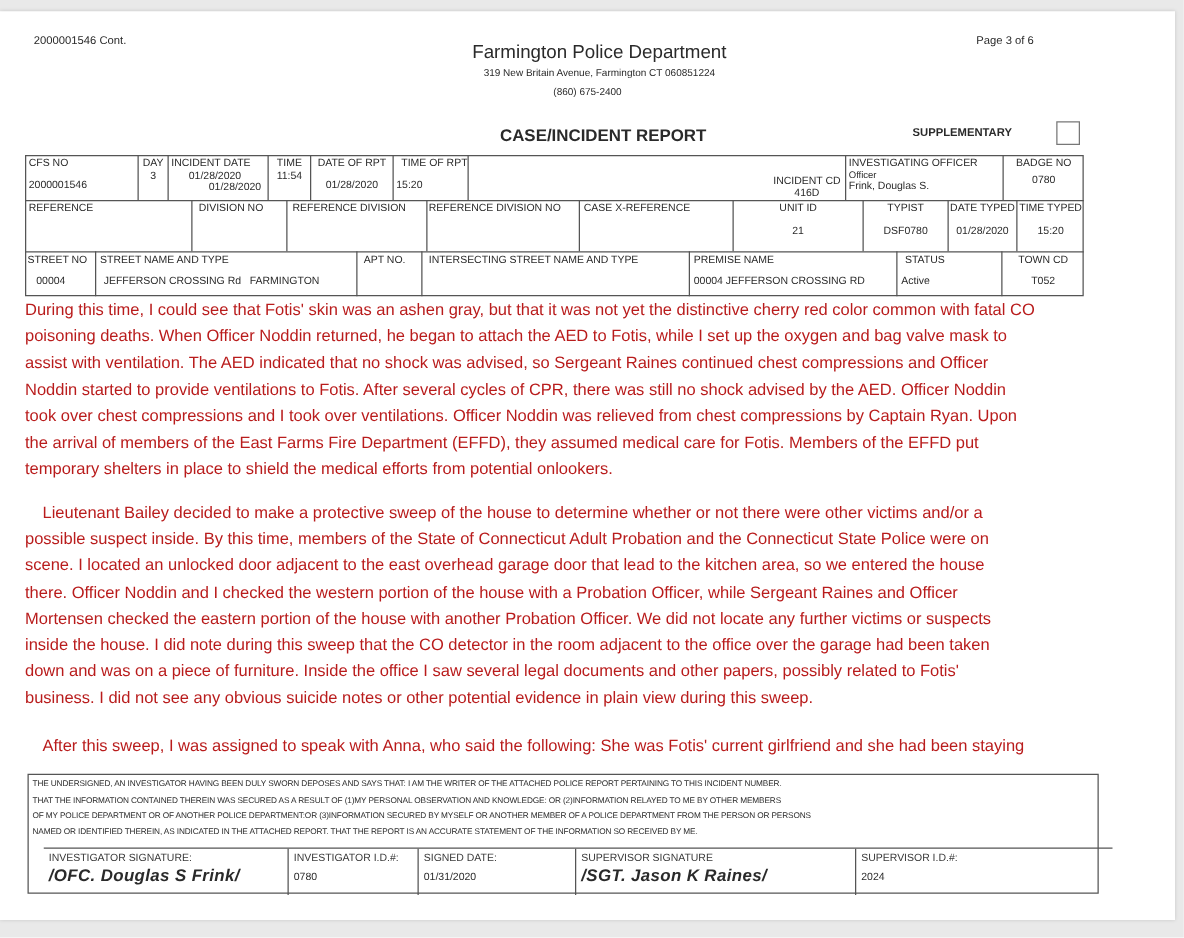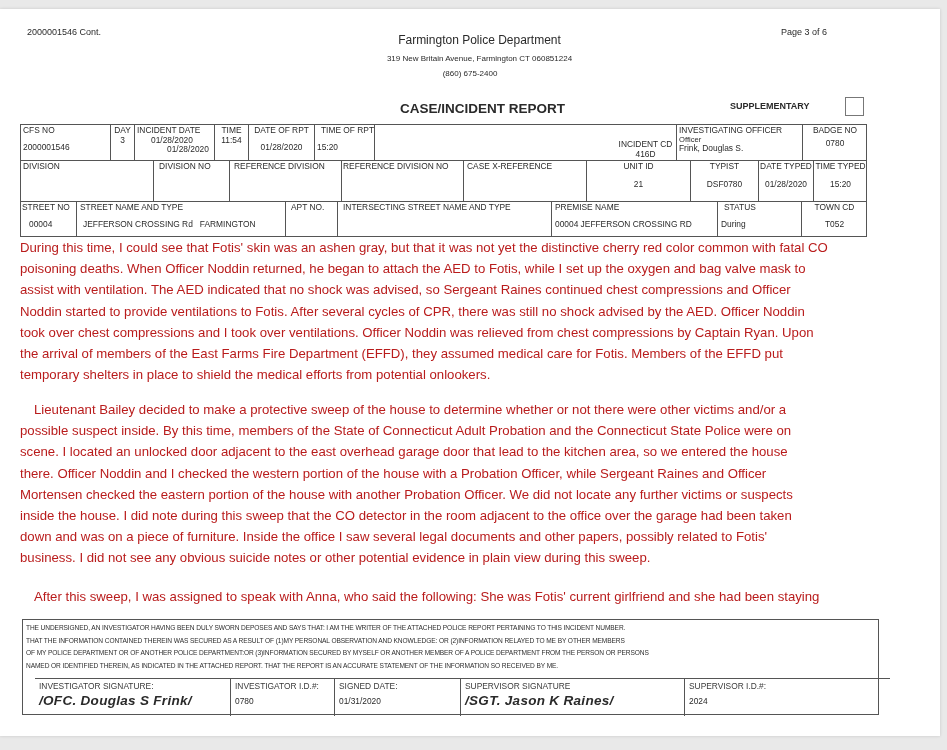--- a/index.html
+++ b/index.html
@@ -11,21 +11,21 @@
     position: relative;
   }
   .paper {
     position: absolute; left: 0; top: 9px; width: 940px; height: 727px;
     background: #ffffff;
     box-shadow: 0 0 3px rgba(0,0,0,0.15);
   }
   .abs { position: absolute; }
   .hdr-ref { left: 27px; top: 27px; font-size: 9px; }
   .hdr-page { left: 781px; top: 27px; font-size: 9px; }
-  .dept-title { left: 0; width: 947px; top: 33px; text-align: center; font-size: 12px; }
+  .dept-title { left: 0; width: 947px; top: 33px; text-align: center; font-size: 15px; }
   .dept-title span { position: relative; left: 6px; }
   .dept-addr { left: 0; width: 947px; top: 54px; text-align: center; font-size: 8px; }
   .dept-addr span { position: relative; left: 6px; }
   .dept-phone { left: 0; width: 930px; top: 69px; text-align: center; font-size: 8px; }
   .dept-phone span { position: relative; left: 5px; }
   .report-title { left: 400px; top: 101px; font-size: 13.5px; font-weight: bold; }
   .supp-label { left: 730px; top: 101px; font-size: 9px; font-weight: bold; }
   .supp-box { left: 845px; top: 97px; width: 17px; height: 17px; border: 1px solid #777; background: #fff; }
 
   
@@ -113,21 +113,21 @@
     <span class="val">Frink,  Douglas S.</span>
   </div>
   <div class="cell center" style="left:783px;width:64px;">
     <span class="lbl">BADGE NO</span>
     <span class="val" style="margin-top:3px;">0780</span>
   </div>
 </div>
 
 <div class="row" style="top:160px;height:41px;">
   <div class="cell" style="left:0;width:134px;">
-    <span class="lbl">DIVISION</span>
+    <span class="lbl">REFERENCE</span>
   </div>
   <div class="cell" style="left:134px;width:76px;padding-left:5px;">
     <span class="lbl">DIVISION NO</span>
   </div>
   <div class="cell" style="left:210px;width:112px;padding-left:4px;">
     <span class="lbl">REFERENCE DIVISION</span>
   </div>
   <div class="cell" style="left:322px;width:122px;padding-left:1px;">
     <span class="lbl">REFERENCE DIVISION NO</span>
   </div>
@@ -166,21 +166,21 @@
   </div>
   <div class="cell" style="left:318px;width:214px;padding-left:5px;">
     <span class="lbl">INTERSECTING STREET NAME AND TYPE</span>
   </div>
   <div class="cell" style="left:532px;width:166px;">
     <span class="lbl">PREMISE NAME</span>
     <span class="val" style="margin-top:7px;">00004 JEFFERSON CROSSING RD</span>
   </div>
   <div class="cell" style="left:698px;width:84px;">
     <span class="lbl" style="padding-left:3px;">STATUS</span>
-    <span class="val" style="margin-top:7px;">During</span>
+    <span class="val" style="margin-top:7px;">Active</span>
   </div>
   <div class="cell center" style="left:782px;width:65px;">
     <span class="lbl">TOWN CD</span>
     <span class="val" style="margin-top:7px;">T052</span>
   </div>
 </div>
 
 <div class="abs narrative p1">
   <p>During this time, I could see that Fotis' skin was an ashen gray, but that it was not yet the distinctive cherry red color common with fatal CO</p>
   <p>poisoning deaths.  When Officer Noddin returned, he began to attach the AED to Fotis, while I set up the oxygen and bag valve mask to</p>

